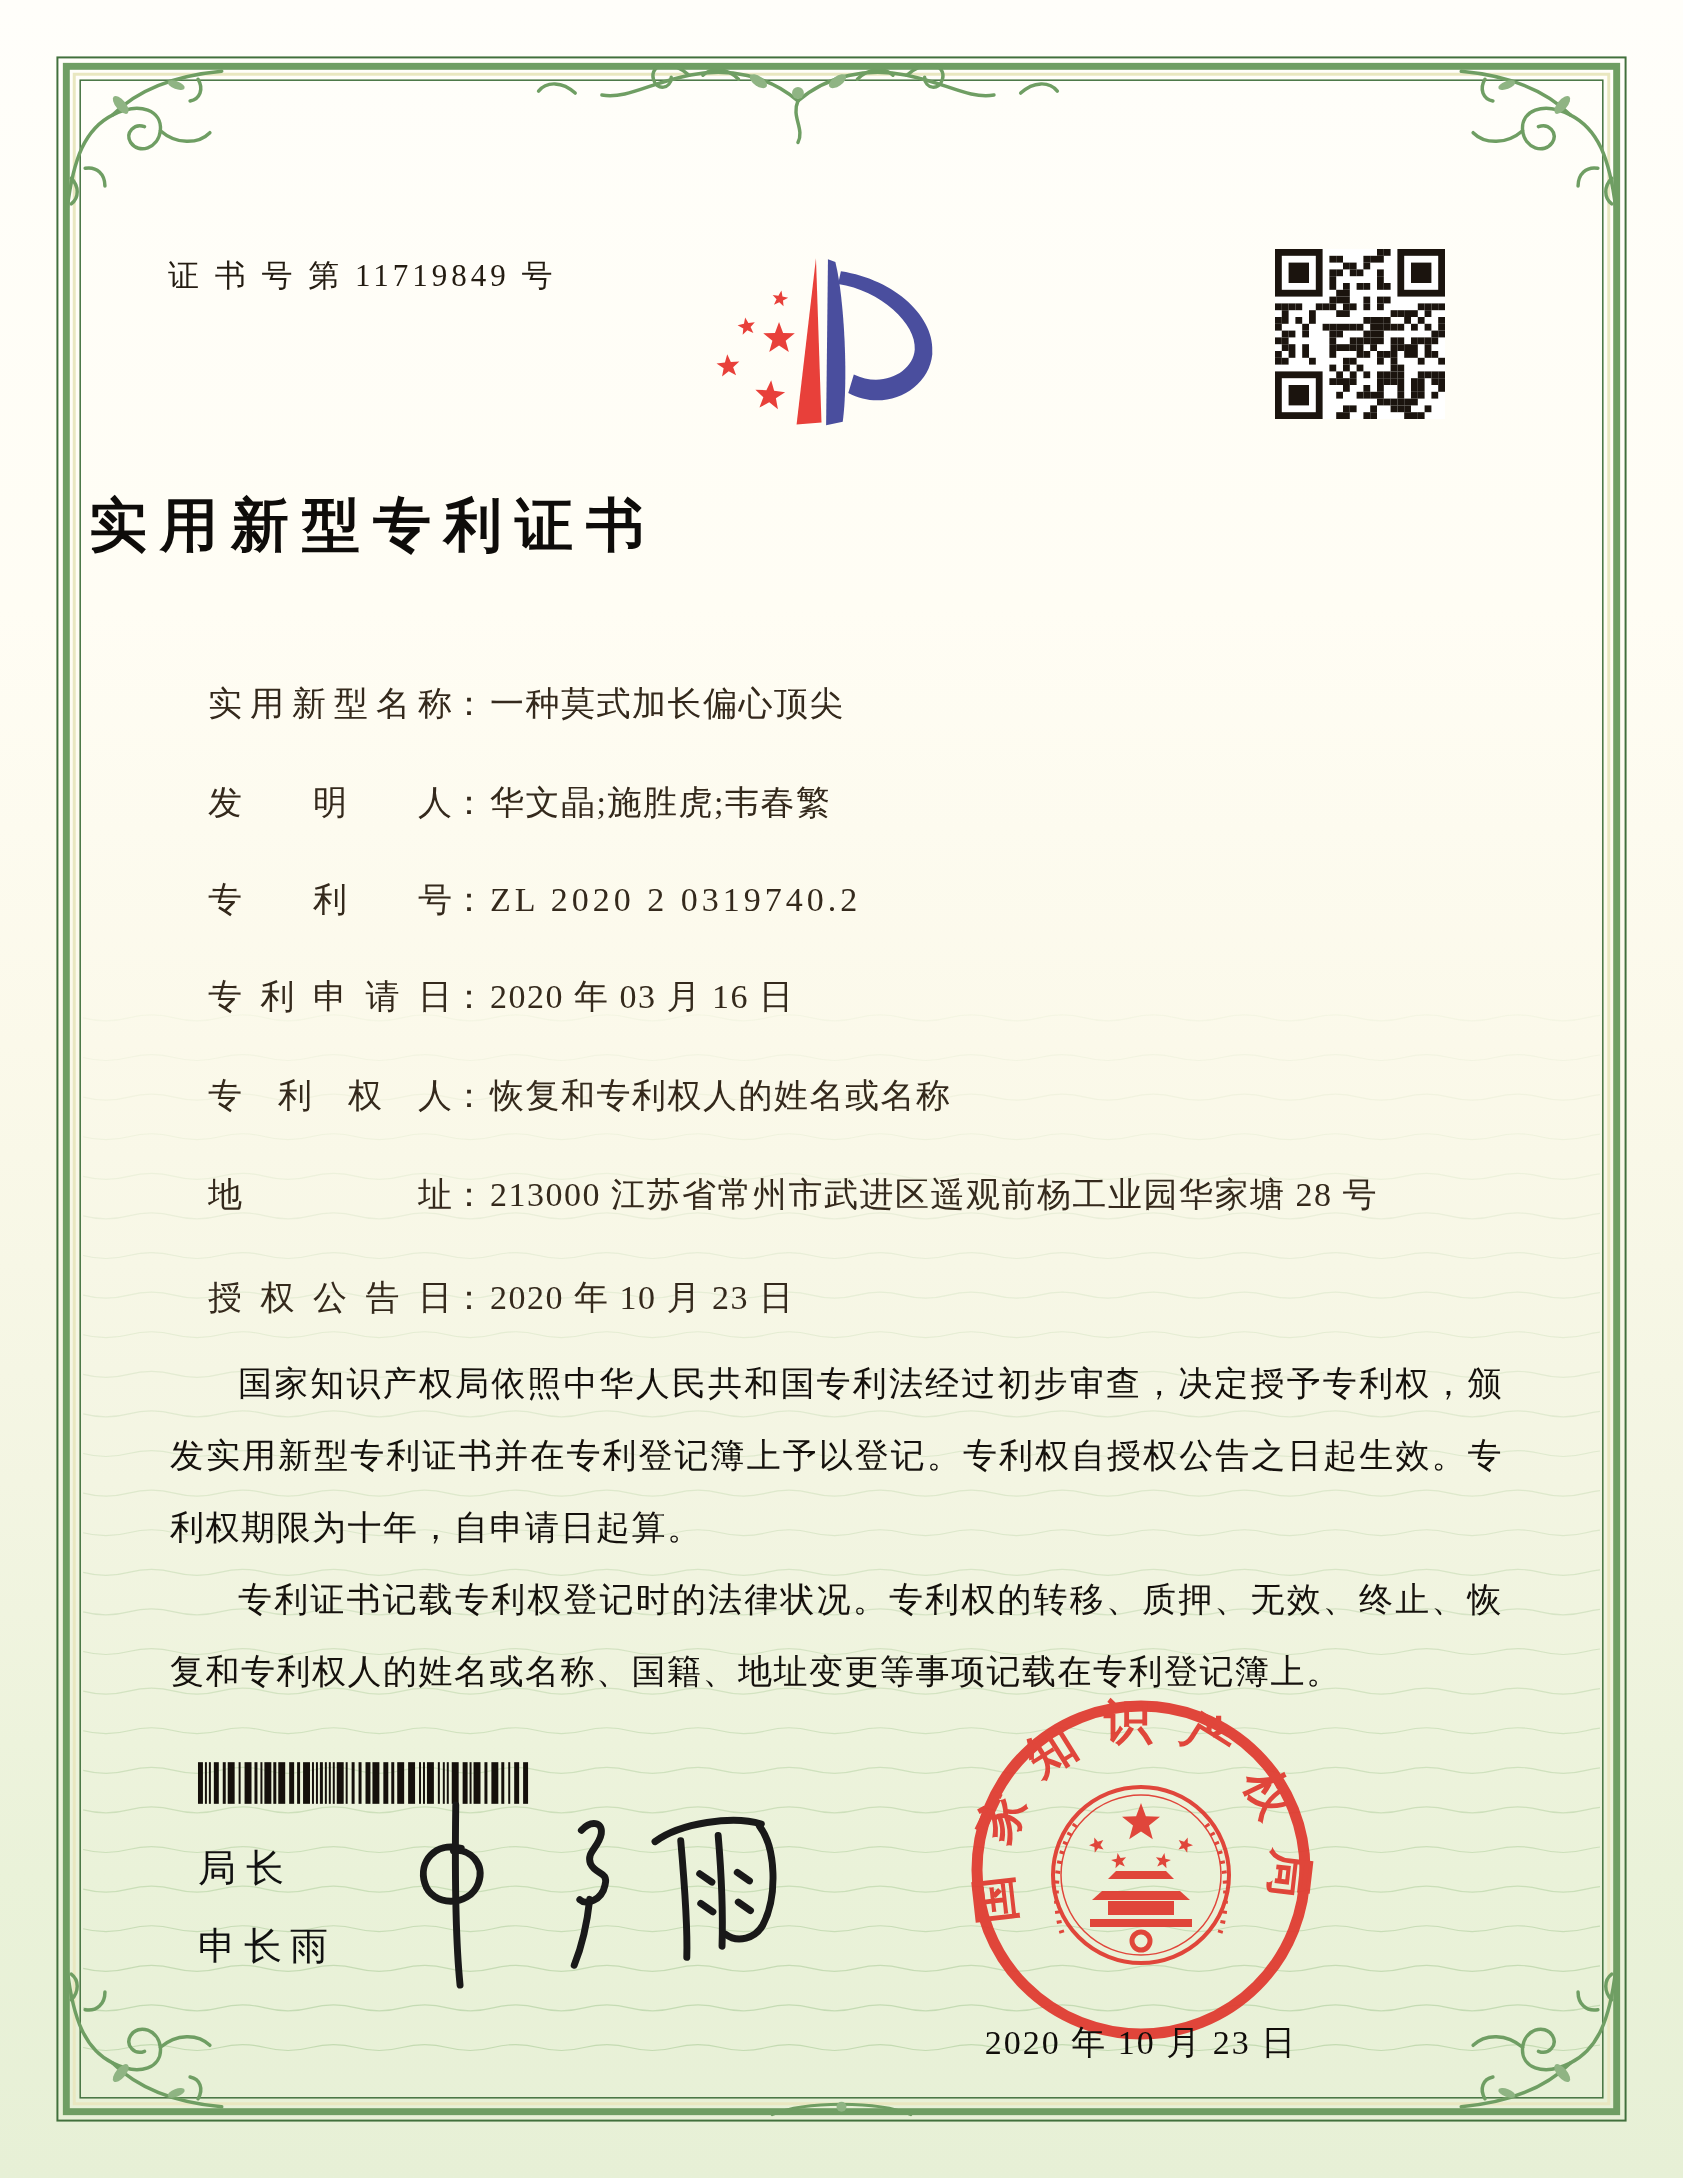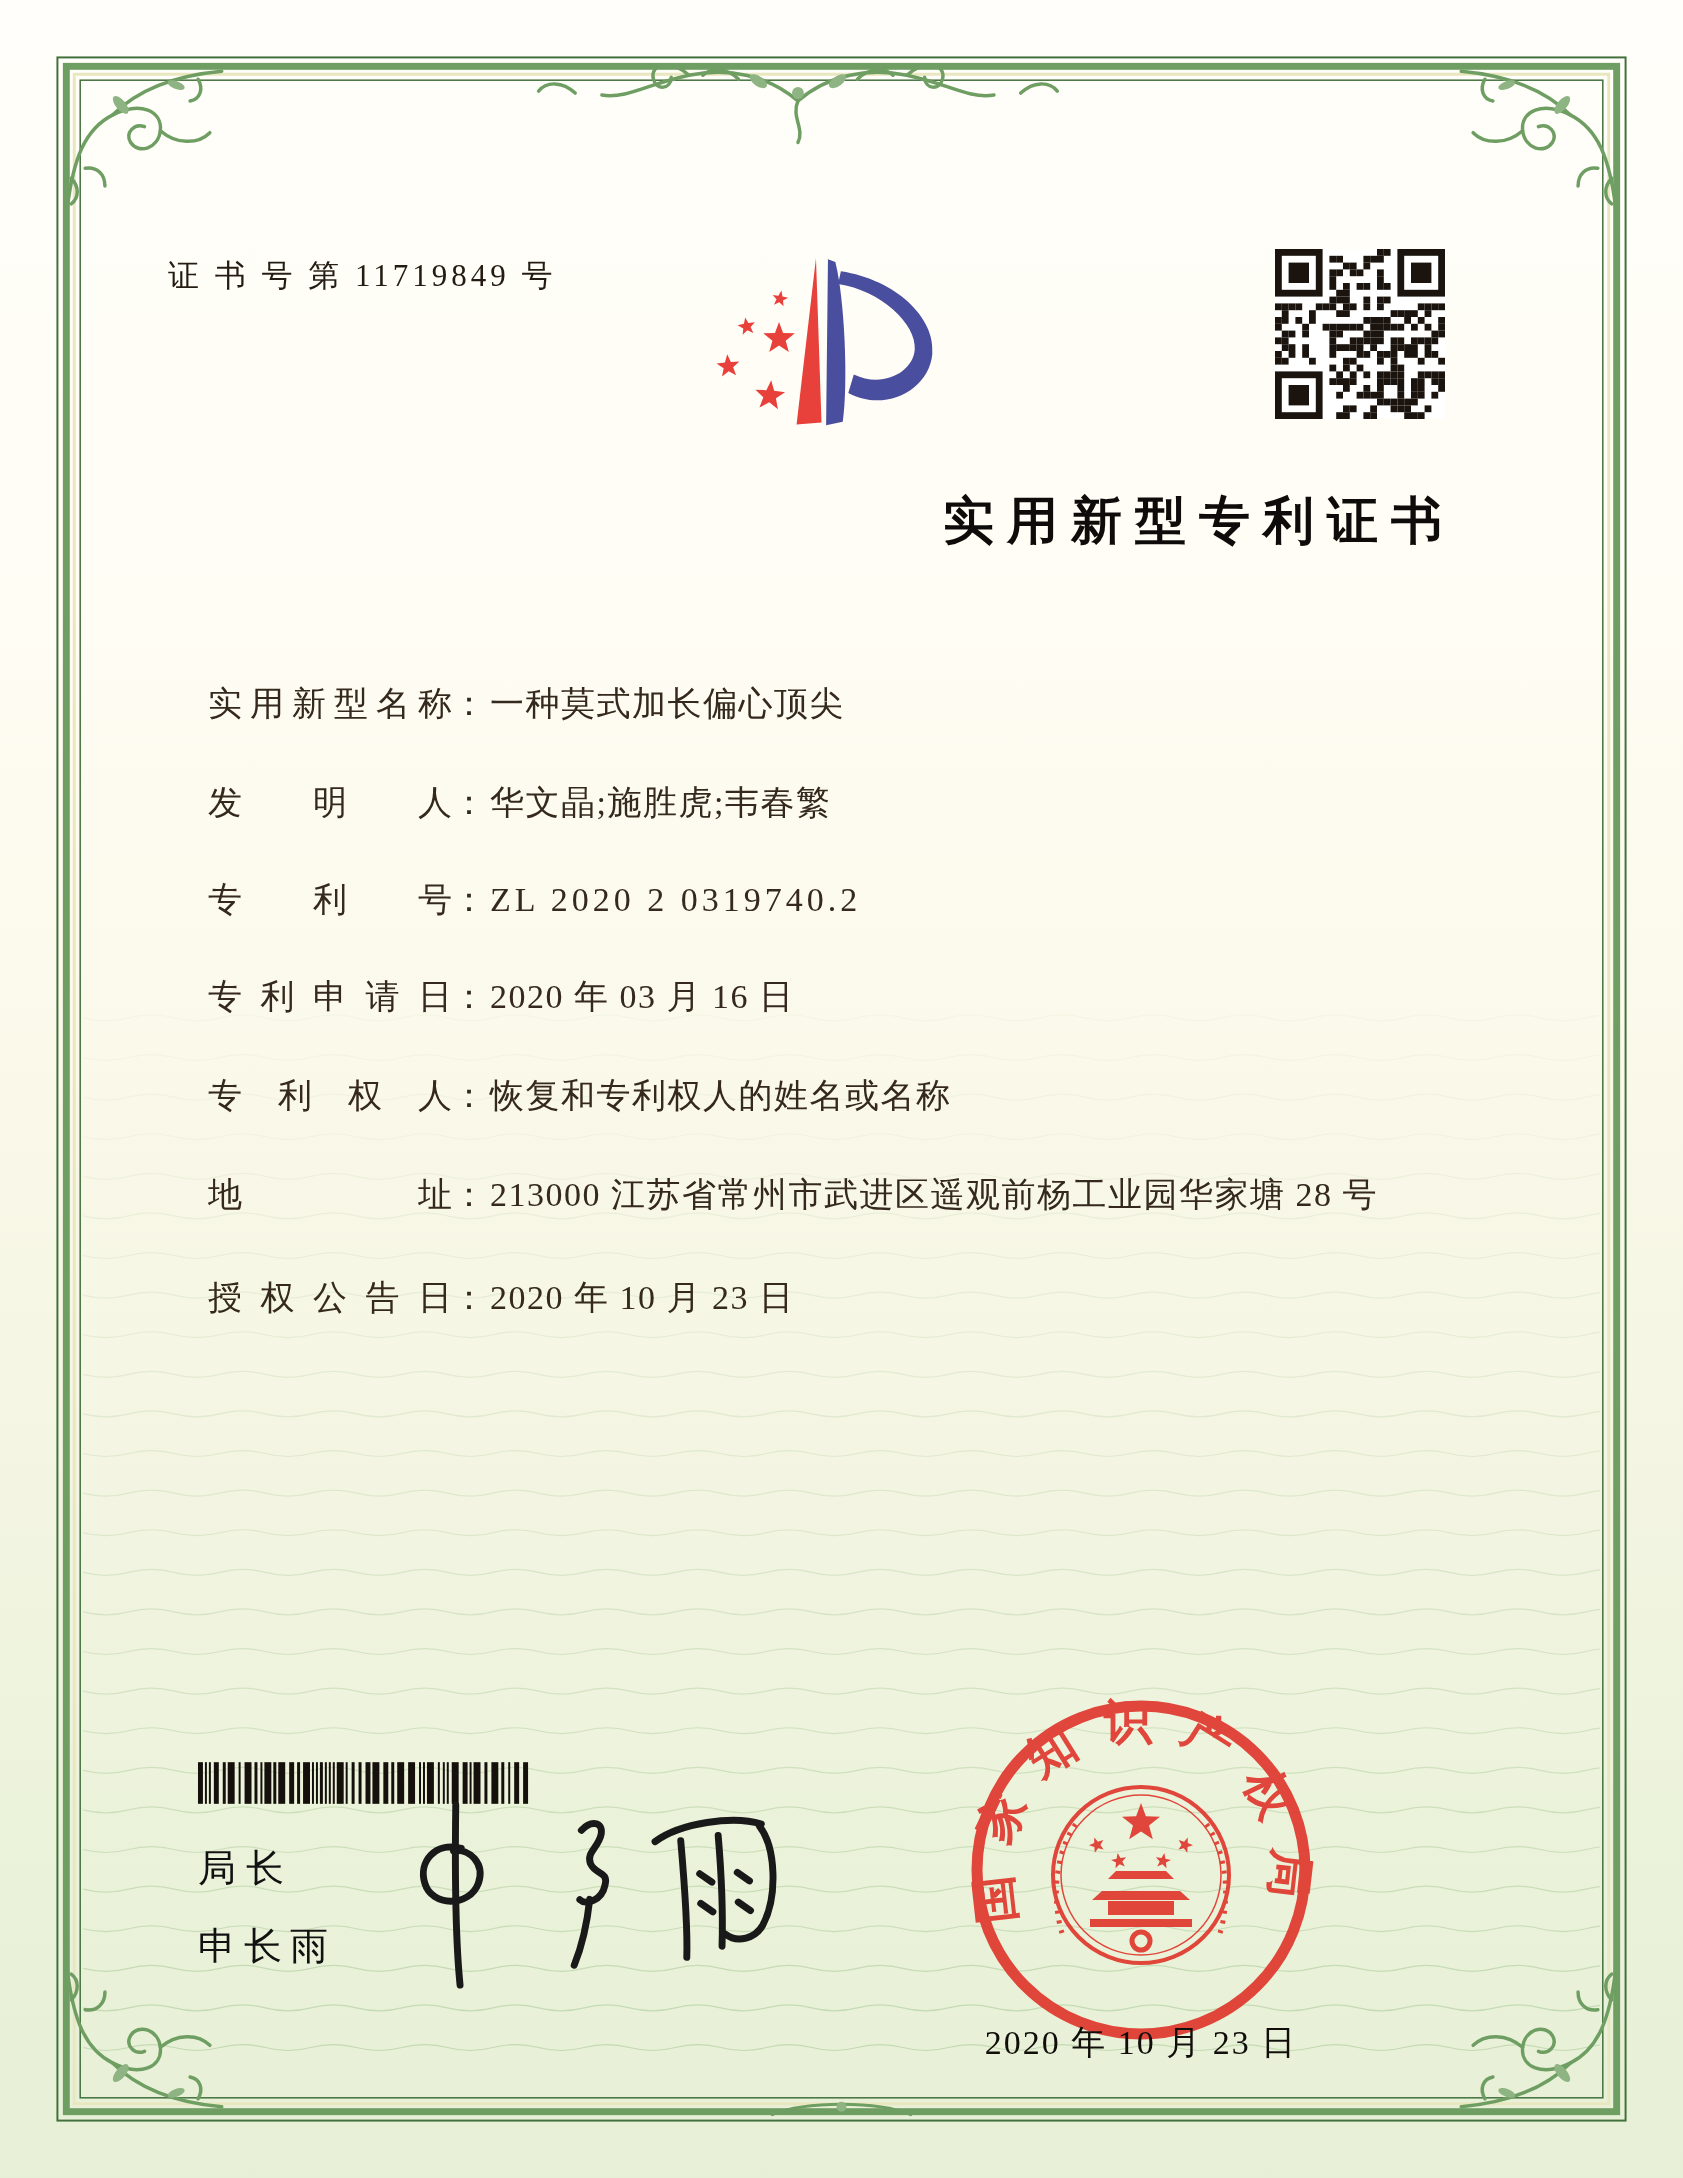--- a/index.html
+++ b/index.html
@@ -20,21 +20,21 @@
     text-decoration:underline;
   }
   svg{display:block;}
   .waves{position:absolute;left:83px;top:1010px;}
   .frame{position:absolute;left:0;top:0;}
   .cert-no{position:absolute;left:168px;top:255px;font-size:31px;letter-spacing:4px;color:#241c12;}
   .logo{position:absolute;left:671px;top:234px;}
   .qr{position:absolute;left:1275px;top:249px;}
   .title{
     position:absolute;left:89px;right:228px;top:487px;margin:0;
-    text-align:right;font-size:51px;font-weight:700;letter-spacing:13px;color:#0e0c0a;
+    text-align:left;font-size:58px;font-weight:700;letter-spacing:13px;color:#0e0c0a;
   }
   .frow{position:absolute;left:208px;font-size:34px;color:var(--field-ink);white-space:nowrap;}
   .lbl{display:inline-block;width:244px;text-align:justify;text-align-last:justify;vertical-align:bottom;}
   .colon{margin:0 4px 0 0;}
   .val{letter-spacing:1.5px;}
   .val.num{letter-spacing:4px;}
   .grant2{position:absolute;left:634px;top:0;white-space:nowrap;}
   .body-text{
     position:absolute;left:170px;top:1348px;width:1333px;
     font-size:34px;line-height:72px;color:#15110d;text-align:justify;letter-spacing:1.5px;
@@ -376,20 +376,24 @@
       <span class="lbl">专利权人</span><span class="colon">：</span><span class="val">恢复和专利权人的姓名或名称</span>
     </div>
     <div class="frow" style="top:1172px">
       <span class="lbl">地址</span><span class="colon">：</span><span class="val">213000 江苏省常州市武进区遥观前杨工业园华家塘 28 号</span>
     </div>
     <div class="frow" style="top:1275px">
       <span class="lbl">授权公告日</span><span class="colon">：</span><span class="val">2020 年 10 月 23 日</span>
     </div>
   </div>
 
+  <div class="body-text">
+    <p>国家知识产权局依照中华人民共和国专利法经过初步审查，决定授予专利权，颁发实用新型专利证书并在专利登记簿上予以登记。专利权自授权公告之日起生效。专利权期限为十年，自申请日起算。</p>
+    <p>专利证书记载专利权登记时的法律状况。专利权的转移、质押、无效、终止、恢复和专利权人的姓名或名称、国籍、地址变更等事项记载在专利登记簿上。</p>
+  </div>
 
   <svg id="barcode" class="barcode" width="339" height="42" viewBox="0 0 342 42">
       <rect x="2" y="0" width="5" height="42" fill="#15100b"></rect>
       <rect x="9" y="0" width="2" height="42" fill="#15100b"></rect>
       <rect x="13" y="0" width="2" height="42" fill="#15100b"></rect>
       <rect x="18" y="0" width="5" height="42" fill="#15100b"></rect>
       <rect x="27" y="0" width="3" height="42" fill="#15100b"></rect>
       <rect x="32" y="0" width="7" height="42" fill="#15100b"></rect>
       <rect x="43" y="0" width="2" height="42" fill="#15100b"></rect>
       <rect x="49" y="0" width="7" height="42" fill="#15100b"></rect>

